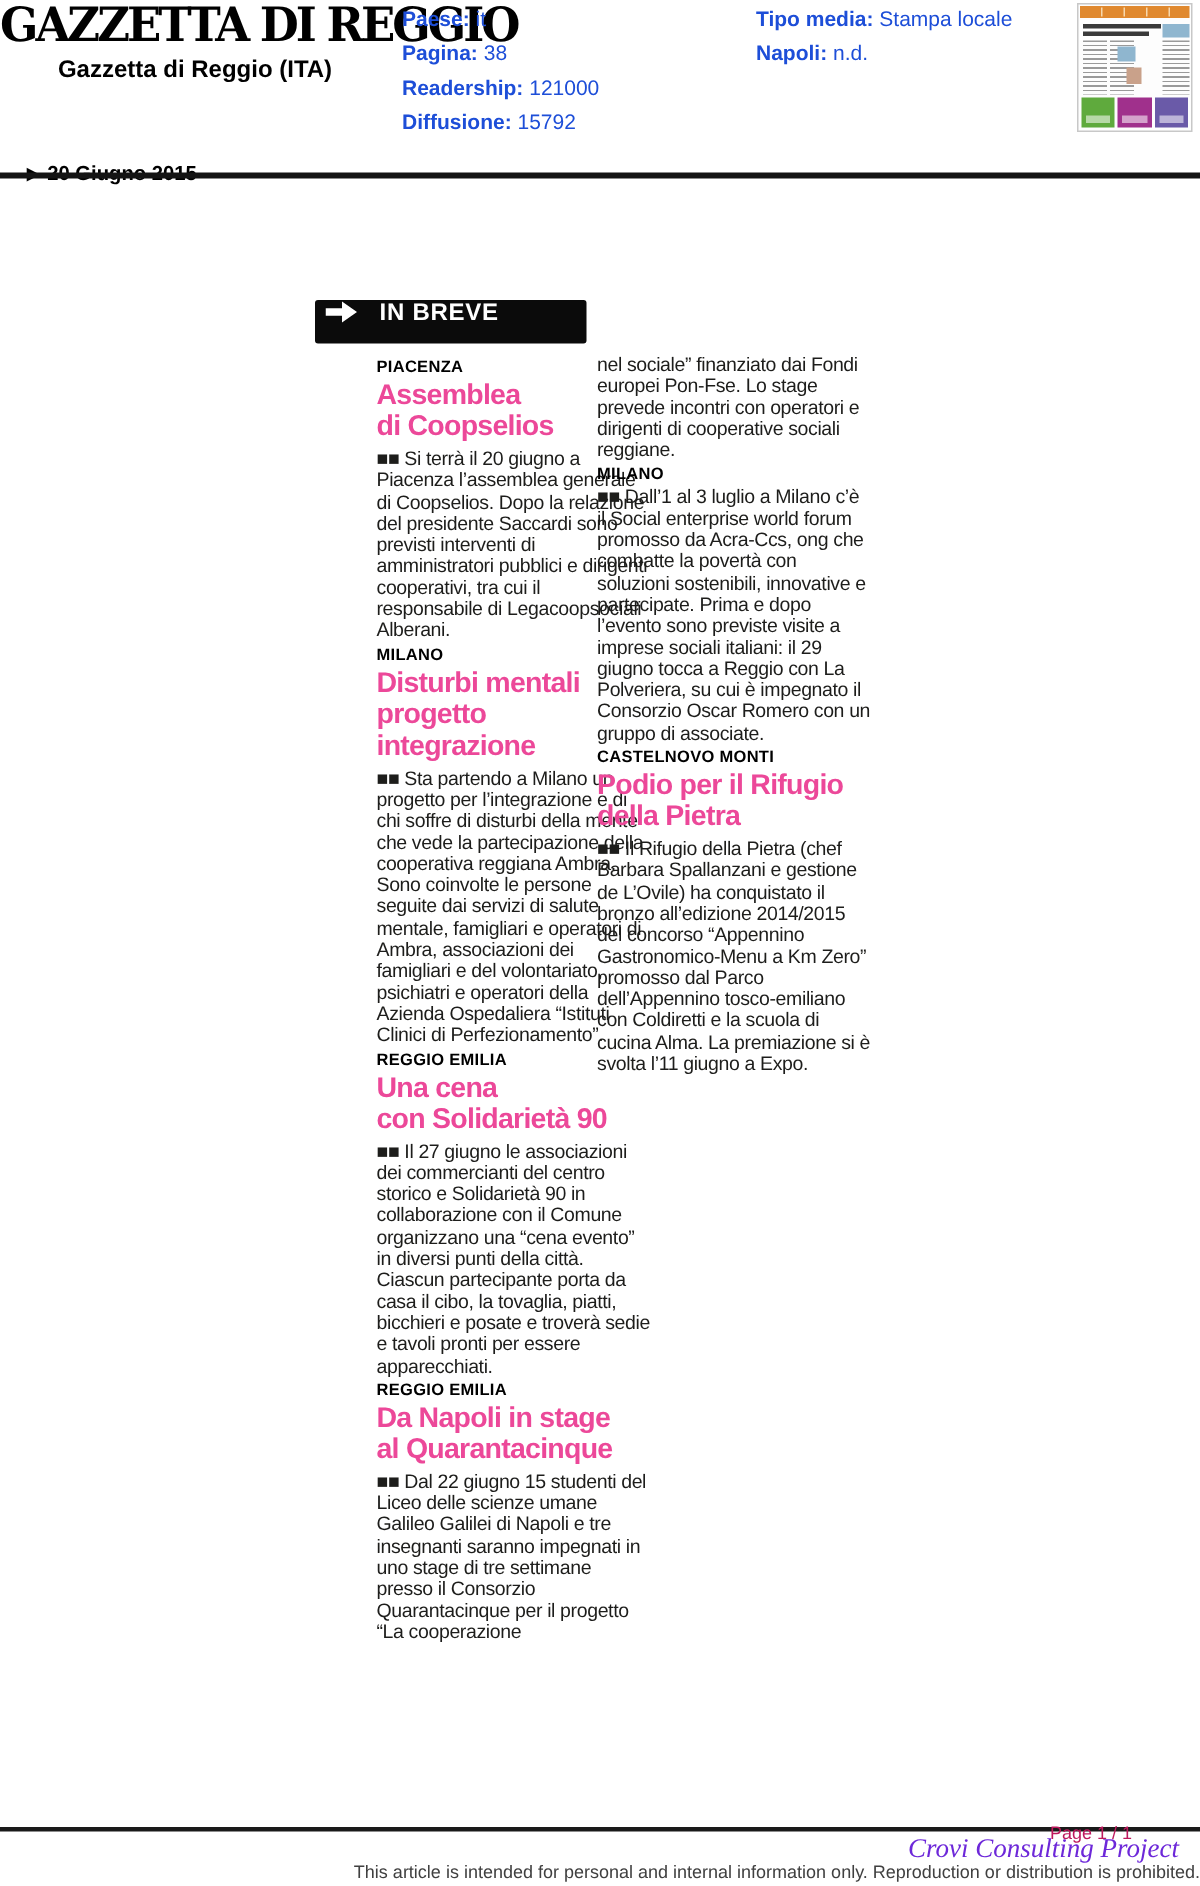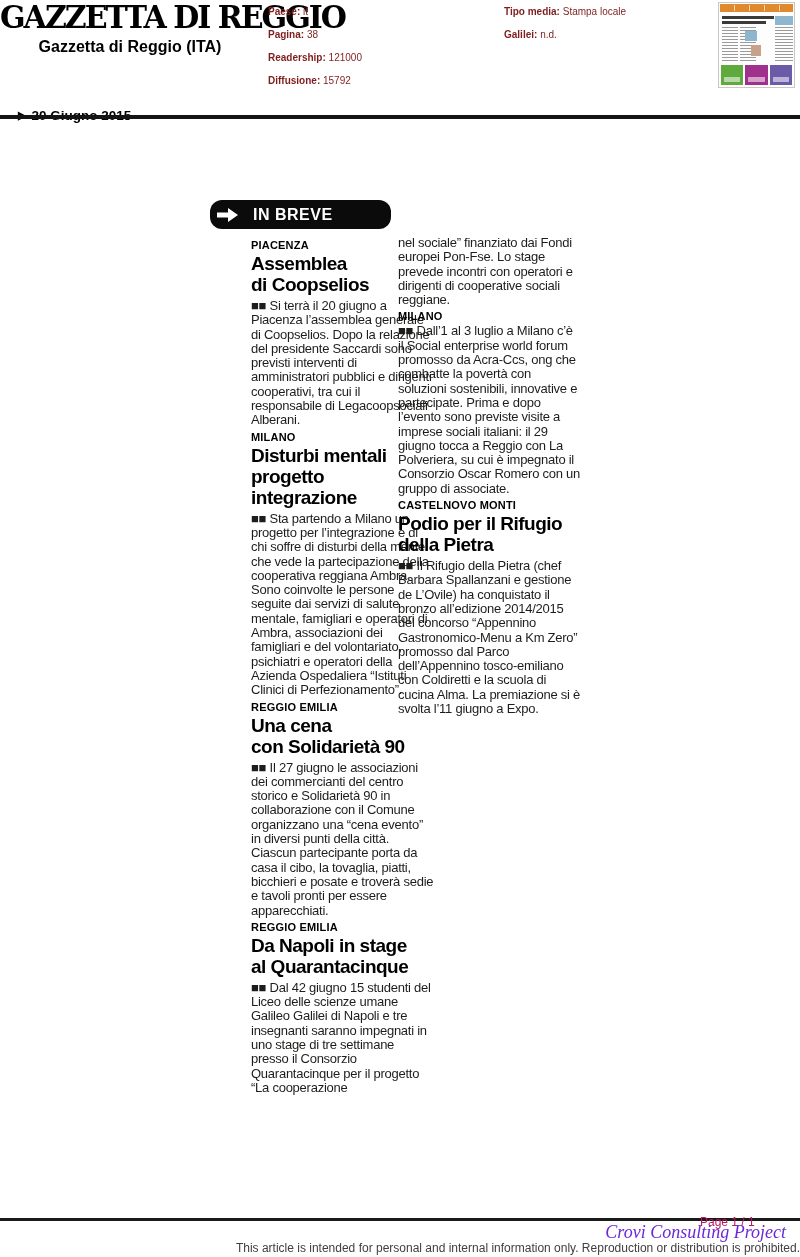--- a/index.html
+++ b/index.html
@@ -6,21 +6,21 @@
   html,body { width:800px; height:1257px; background:#ffffff; position:relative;
     font-family:"Liberation Sans", sans-serif; color:#1d1d1b; }
 
   
   .logo { position:absolute; left:0; top:2px; width:260px; text-align:center;
     font-family:"DejaVu Serif", serif; font-weight:900; font-size:30px; line-height:30px;
     letter-spacing:-2px; color:#000; transform:scaleY(1.05); transform-origin:top; white-space:nowrap; }
   .pub-name { position:absolute; left:0; top:38px; width:260px; text-align:center;
     font-weight:bold; font-size:16px; color:#000; }
 
-  .meta-col { position:absolute; top:5px; font-size:10px; color:#7f1d1d; }
+  .meta-col { position:absolute; top:5px; font-size:14px; color:#1d4ed8; }
   .meta-col.left  { left:268px; }
   .meta-col.right { left:504px; }
   .meta-row { margin-bottom:9px; line-height:14px; }
   .meta-row b { font-weight:bold; }
   .meta-row span.val { font-weight:normal; }
 
   .thumb { position:absolute; left:718px; top:2px; width:77px; height:86px;
     background:#fdfdfd; border:1px solid #c8c8c8; overflow:hidden; }
   .thumb .band { position:absolute; left:1px; top:1px; right:1px; height:8px; }
   .thumb .band-seg { position:absolute; top:1px; height:6px; width:1px; background:#f7d9ae; }
@@ -30,31 +30,31 @@
   .thumb .ads { position:absolute; left:2px; right:2px; bottom:2px; height:20px; display:flex; gap:2px; }
   .thumb .ad { flex:1; position:relative; }
   .thumb .ad i { position:absolute; left:3px; bottom:3px; right:3px; height:5px; background:rgba(255,255,255,.55); }
 
   .date-row { position:absolute; left:18px; top:94px; font-size:13.5px; font-weight:bold; color:#000;margin-top:14px; }
   .date-arrow { display:inline-block; font-size:11px; margin-right:5px; position:relative; top:-1px; }
   .header-rule { position:absolute; left:0; top:115px; width:800px; height:4px; background:#141414; }
 
   
   .section-bar { position:absolute; left:210px; top:200px; width:181px; height:29px;
-    background:#0b0b0b; border-radius:12px; display:flex; align-items:center; }
+    background:#0b0b0b; border-radius:2px; display:flex; align-items:flex-start; }
   .section-arrow { margin-left:7px; display:flex; align-items:center; }
   .section-label { color:#fff; font-weight:bold; font-size:16px; letter-spacing:.5px; margin-left:14px; }
 
   .col { position:absolute; top:236px; width:183px; }
   .col.c1 { left:210px;margin-left:41px; }
   .col.c2 { left:398px; }
 
   .kicker { font-size:11px; font-weight:bold; color:#000; letter-spacing:.2px;
     margin:3px 0 1px; line-height:13px; }
-  .brief-title { font-size:19px; font-weight:bold; color:#000000; line-height:21px;
+  .brief-title { font-size:19px; font-weight:bold; color:#ec4899; line-height:21px;
     letter-spacing:-.5px; white-space:pre-line; margin:0 0 4px; }
   .brief-body { font-size:13px; line-height:14.3px; letter-spacing:-.25px;
     white-space:pre-line; color:#1d1d1b; margin:0 0 3px; }
 
   
   .footer-rule { position:absolute; left:0; top:1218px; width:800px; height:3px; background:#1a1a1a; }
   .page-num { position:absolute; left:700px; top:1215px; font-size:12px; color:#be185d; }
   .brand { position:absolute; right:14px; top:1222px; font-family:"Liberation Serif", serif;
     font-style:italic; font-size:18px; color:#6d28d9; }
   .disclaimer { position:absolute; left:0; top:1241px; width:800px; text-align:right;
@@ -84,21 +84,21 @@
     <span class="val">15792</span>
   </div>
 </div>
 
 <div class="meta-col right">
   <div class="meta-row">
     <b>Tipo media:</b>
     <span class="val">Stampa locale</span>
   </div>
   <div class="meta-row">
-    <b>Galilei:</b>
+    <b>Napoli:</b>
     <span class="val">n.d.</span>
   </div>
 </div>
 
 <div class="thumb">
   <div class="band" style="background: rgb(224, 137, 47);">
     <span class="band-seg" style="left:14px"></span>
       <span class="band-seg" style="left:29px"></span>
     <span class="band-seg" style="left:44px"></span>
       <span class="band-seg" style="left:59px"></span>
@@ -151,21 +151,21 @@
 
   <div class="kicker">REGGIO EMILIA</div>
   <div class="brief-title">Una cena
 con Solidarietà 90</div>
   <div class="brief-body">■■  Il 27 giugno le associazioni dei commercianti del centro storico e Solidarietà 90 in collaborazione con il Comune organizzano una “cena evento” in diversi punti della città.
 Ciascun partecipante porta da casa il cibo, la tovaglia, piatti, bicchieri e posate e troverà sedie e tavoli pronti per essere apparecchiati.</div>
 
   <div class="kicker">REGGIO EMILIA</div>
   <div class="brief-title">Da Napoli in stage
 al Quarantacinque</div>
-  <div class="brief-body">■■  Dal 42 giugno 15 studenti del Liceo delle scienze umane Galileo Galilei di Napoli e tre insegnanti saranno impegnati in uno stage di tre settimane presso il Consorzio Quarantacinque per il progetto “La cooperazione</div>
+  <div class="brief-body">■■  Dal 22 giugno 15 studenti del Liceo delle scienze umane Galileo Galilei di Napoli e tre insegnanti saranno impegnati in uno stage di tre settimane presso il Consorzio Quarantacinque per il progetto “La cooperazione</div>
 </div>
 
 <div class="col c2">
   <div class="brief-body">nel sociale” finanziato dai Fondi europei Pon-Fse. Lo stage prevede incontri con operatori e dirigenti di cooperative sociali reggiane.</div>
 
   <div class="kicker">MILANO</div>
   <div class="brief-body">■■  Dall’1 al 3 luglio a Milano c’è il Social enterprise world forum promosso da Acra-Ccs, ong che combatte la povertà con soluzioni sostenibili, innovative e partecipate. Prima e dopo l’evento sono previste visite a imprese sociali italiani: il 29 giugno tocca a Reggio con La Polveriera, su cui è impegnato il Consorzio Oscar Romero con un gruppo di associate.</div>
 
   <div class="kicker">CASTELNOVO MONTI</div>
   <div class="brief-title">Podio per il Rifugio

